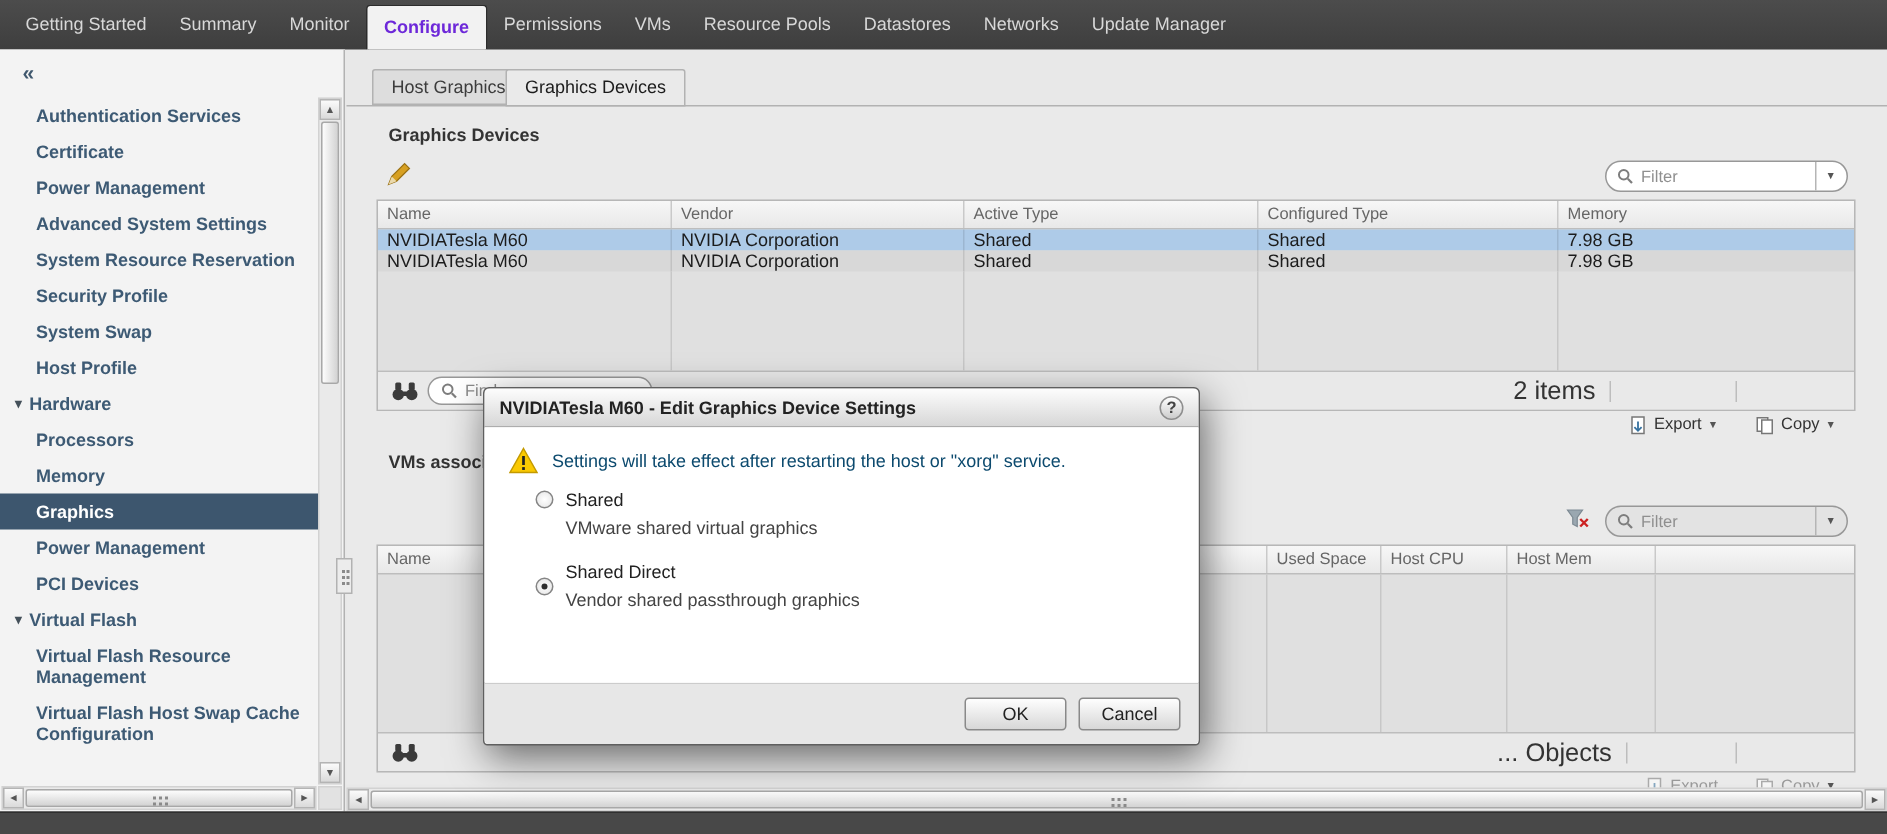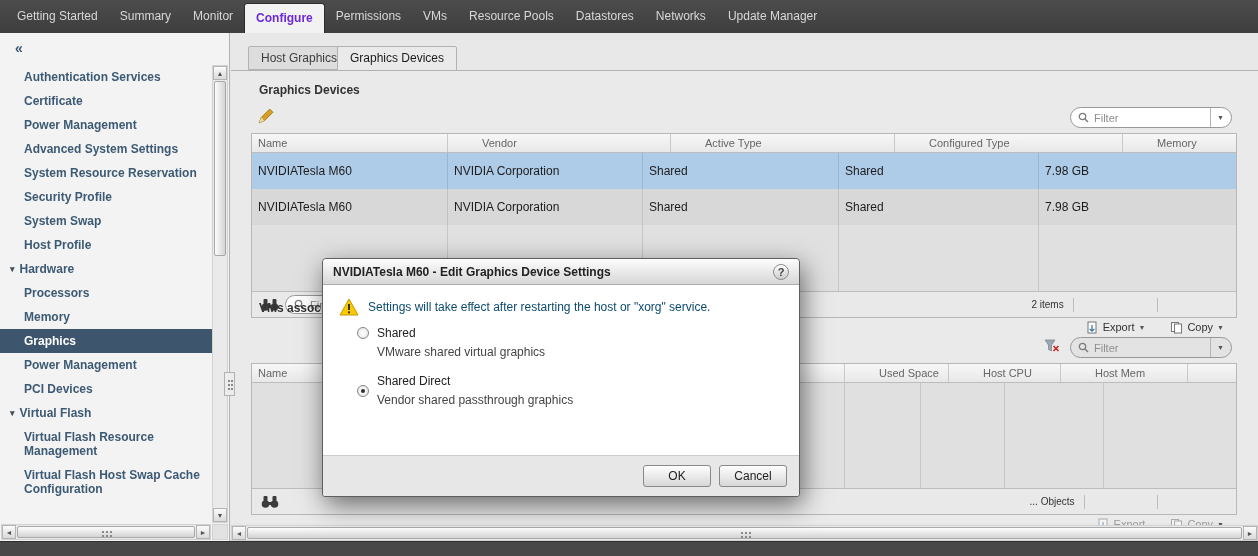--- a/index.html
+++ b/index.html
@@ -62,34 +62,34 @@
   .filter .fdrop { border-left:1px solid #b5b5b5; padding:0 3px 0 6px; font-size:7px; color:#555; cursor:pointer; line-height:19px; }
   .filter.f1 { right:26px; top:36px; }
   .filter.f2 { right:26px; top:266px; background:#e3e3e3; }
   .clear-filter { position:absolute; right:198px; top:268px; cursor:pointer; }
 
   .tblock { position:absolute; left:20px; right:21px; border:1px solid #b7b7b7; background:#e0e0e0; }
   .block1 { top:62px; }
   .block2 { top:292px; }
   .t1grid { display:grid; grid-template-columns:196px 195px 196px 200px auto; }
   .t2grid { display:grid; grid-template-columns:593px 76px 84px 99px auto; }
-  .thead { background:linear-gradient(#f7f7f7,#e8e8e8); border-bottom:1px solid #bdbdbd;gap:28px; }
+  .thead { background:linear-gradient(#f7f7f7,#e8e8e8); border-bottom:1px solid #bdbdbd; }
   .thead .hc { padding:3px 6px; color:#666; font-size:11px; border-right:1px solid #c9c9c9; white-space:nowrap; overflow:hidden; cursor:pointer; }
   .thead .hc:last-child { border-right:none; }
-  .trow .tc { padding:11px 6px; color:#1c1c1c; border-right:1px solid rgba(0,0,0,0.10); white-space:nowrap; overflow:hidden; cursor:default; }
+  .trow .tc { padding:0 6px; color:#1c1c1c; border-right:1px solid rgba(0,0,0,0.10); white-space:nowrap; overflow:hidden; cursor:default; }
   .trow .tc:last-child { border-right:none; }
   .trow.sel { background:#aecbe8; }
   .trow.alt { background:#d8d8d8; }
   .tempty .ec { border-right:1px solid #c7c7c7; }
   .tempty .ec:last-child { border-right:none; }
   .tstatus { display:flex; align-items:center; height:26px; border-top:1px solid #bdbdbd; background:#e9e9e9; padding:0 9px; gap:6px; }
   .tstatus .spacer { flex:1; }
   .findbox { display:flex; align-items:center; width:150px; height:19px; background:#fff; border:1px solid #989898;
              border-radius:10px; padding:0 8px; color:#8a8a8a; font-size:11px; gap:5px; cursor:text; }
-  .items-count { color:#333; font-size:10px; }
+  .items-count { color:#333; font-size:17px; }
   .sbtn { display:flex; align-items:center; gap:4px; color:#333; font-size:11px; cursor:pointer; padding:2px 3px;margin-top:45px; }
   .sbtn .darr { font-size:7px; color:#555; }
   .sbtn.disabled { color:#999; }
   .sbtn.disabled svg { opacity:.55; }
   .sep { width:1px; height:14px; background:#bdbdbd; margin:0 3px; }
   .vms-title { position:absolute; left:28px; top:230px; font-weight:bold; color:#333; white-space:nowrap; }
 
   .content-sb { left:0; right:0; bottom:0; }
   .bottom-strip { position:absolute; left:0; top:541px; width:100%; height:15px; background:#484848; border-top:1px solid #2f2f2f; }
 

